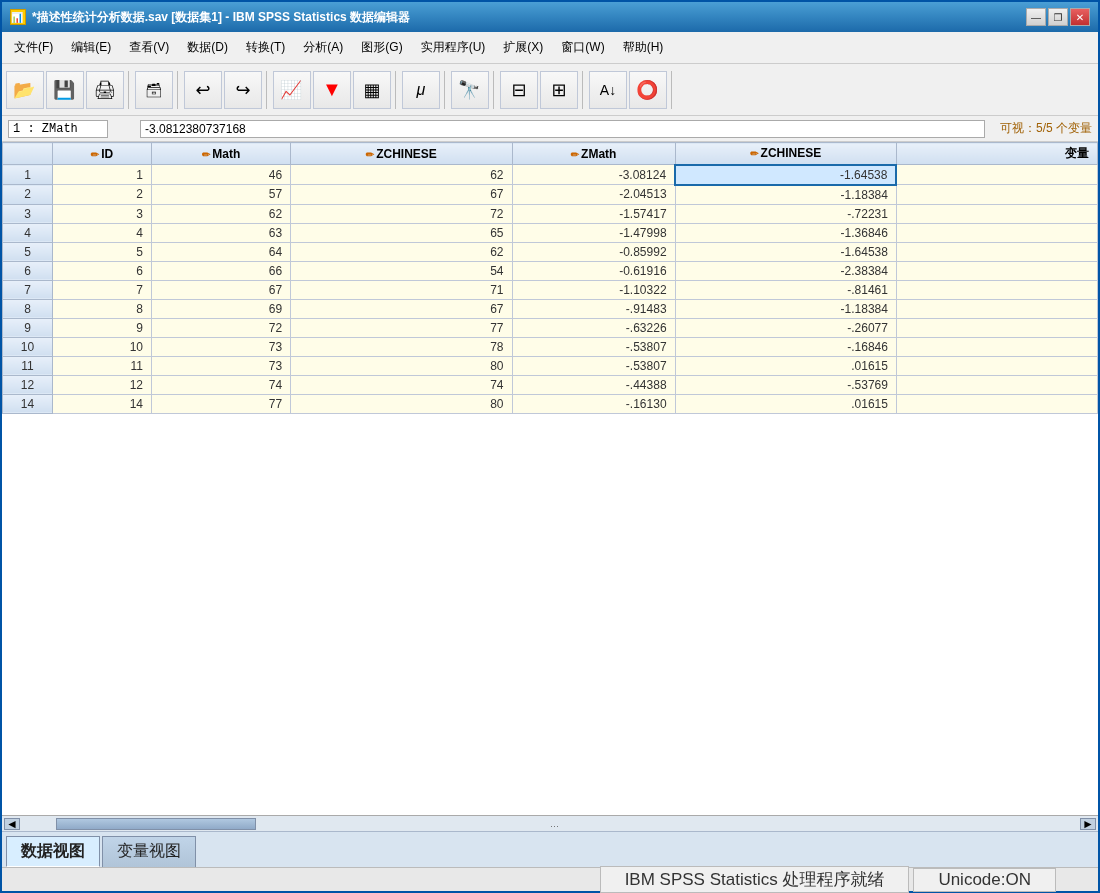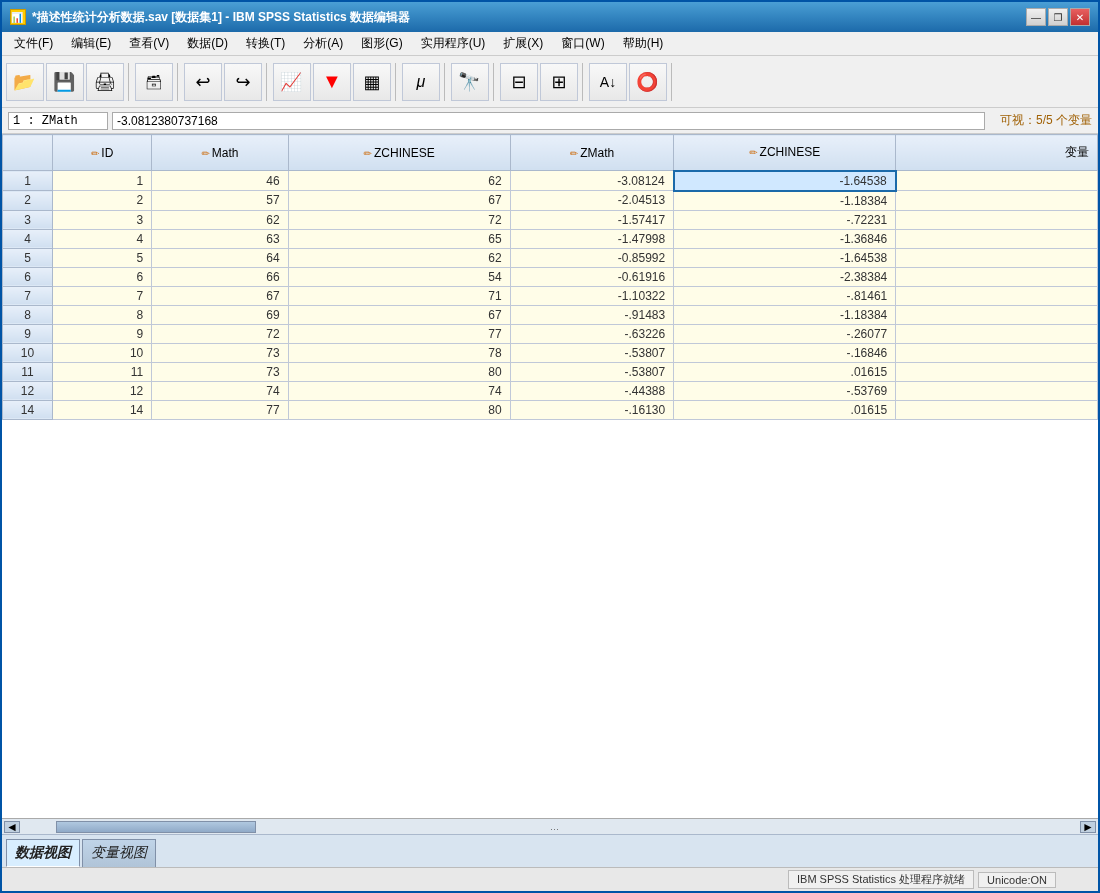--- a/index.html
+++ b/index.html
@@ -9,60 +9,60 @@
 
     
     .title-bar { background: linear-gradient(to bottom, #4a9fd5, #1c6aaa); color: white; padding: 4px 8px; display: flex; align-items: center; justify-content: space-between; height: 30px; }
     .title-bar-left { display: flex; align-items: center; gap: 6px; font-size: 12px; font-weight: bold; }
     .title-icon { width: 16px; height: 16px; background: #ffcc00; border: 1px solid #cc9900; display: flex; align-items: center; justify-content: center; font-size: 10px; color: #333; }
     .title-controls { display: flex; gap: 2px; }
     .title-btn { width: 20px; height: 18px; border: 1px solid #aaa; background: linear-gradient(to bottom, #f0f0f0, #d0d0d0); display: flex; align-items: center; justify-content: center; cursor: pointer; font-size: 10px; color: #333; }
     .title-btn.close { background: linear-gradient(to bottom, #e86060, #c03030); color: white; }
 
     
-    .menu-bar { background: #f0f0f0; padding: 2px 4px; display: flex; gap: 2px; border-bottom: 1px solid #ccc; height: 24px; align-items: center; }
+    .menu-bar { background: #f0f0f0; padding: 2px 4px; display: flex; gap: 2px; border-bottom: 1px solid #ccc; height: 32px; align-items: center; }
     .menu-item { padding: 2px 8px; cursor: pointer; font-size: 12px; color: #000; }
 
     
     .toolbar { background: #f0f0f0; padding: 3px 4px; display: flex; gap: 4px; border-bottom: 1px solid #ccc; height: 52px; align-items: center; }
 
     
     .formula-bar { background: #f0f0f0; padding: 3px 6px; display: flex; align-items: center; border-bottom: 1px solid #ccc; height: 26px; }
     .cell-ref { width: 100px; padding: 1px 4px; background: white; border: 1px solid #aaa; font-size: 12px; margin-right: 4px; font-family: Liberation Mono, monospace; }
-    .formula-value { flex: 1; padding: 1px 4px; background: white; border: 1px solid #aaa; font-size: 12px; }
+    .formula-value { flex: 1; padding: 1px 4px; background: white; border: 1px solid #aaa; font-size: 12px; margin-left: 28px; }
     .visible-vars { margin-left: auto; font-size: 12px; color: #a16207; padding-left: 15px; }
 
     
     .grid-container { flex: 1; overflow: hidden; background: white; display: flex; flex-direction: column; }
     .grid-scroll { flex: 1; overflow: auto; }
     table { border-collapse: collapse; width: 100%; }
-    th { background: linear-gradient(to bottom, #e8f0fa, #d0dff0); border: 1px solid #aab8cc; padding: 9px 8px; font-size: 12px; font-weight: normal; text-align: center; white-space: nowrap; color: #000; position: sticky; top: 0; z-index: 2; }
+    th { background: linear-gradient(to bottom, #e8f0fa, #d0dff0); border: 1px solid #aab8cc; padding: 2px 8px; font-size: 12px; font-weight: bold; text-align: center; white-space: nowrap; color: #000; position: sticky; top: 0; z-index: 2; }
     th .col-icon { color: #cc6600; margin-right: 2px; font-size: 10px; }
     td { border: 1px solid #c0c8d8; padding: 2px 8px; font-size: 12px; }
     .row-header { background: linear-gradient(to bottom, #e8f0fa, #d0dff0); text-align: center; font-weight: normal; color: #333; width: 50px; border: 1px solid #aab8cc; }
     .col-header-row th:first-child { background: linear-gradient(to bottom, #e8f0fa, #d0dff0); }
     .data-cell { background: #fffde8; text-align: right; color: #333; }
     .data-cell-id { background: #fffde8; text-align: right; color: #333; }
     .selected-cell { background: #d0e8ff !important; border: 2px solid #1a6aaa !important; }
 
     
     .h-scroll { height: 16px; background: #e0e8f0; border-top: 1px solid #aaa; display: flex; align-items: center; }
     .h-scroll-track { flex: 1; height: 12px; background: #e0e8f0; margin: 0 4px; position: relative; }
     .h-scroll-thumb { width: 200px; height: 12px; background: linear-gradient(to bottom, #b0c8e0, #90aac8); border: 1px solid #8090a8; position: absolute; left: 30px; top: 0; }
 
     
     .tab-bar { background: #d8e4f0; padding: 4px 4px 0 4px; display: flex; gap: 2px; border-top: 1px solid #aab8cc; }
-    .tab { padding: 4px 8px; background: linear-gradient(to bottom, #c0d4e8, #b0c4d8); border: 1px solid #8090a8; border-bottom: none; cursor: pointer; font-size: 14px; color: #222; font-style: italic; }
+    .tab { padding: 4px 14px; background: linear-gradient(to bottom, #c0d4e8, #b0c4d8); border: 1px solid #8090a8; border-bottom: none; cursor: pointer; font-size: 16px; color: #222; }
     .tab.active { background: #d8eeff; font-weight: bold; border-bottom: 1px solid white; }
 
     
     .status-bar { background: #e8e8e8; border-top: 1px solid #bbb; padding: 2px 8px; display: flex; align-items: center; height: 24px; font-size: 12px; color: #333; }
     .status-left { flex: 1; }
     .status-right { display: flex; gap: 4px; align-items: center; }
-    .status-segment { border: 1px solid #bbb; padding: 1px 8px; background: #f0f0f0; font-size: 11px; }
+    .status-segment { border: 1px solid #bbb; padding: 1px 24px; background: #f0f0f0; font-size: 17px; }
 
     .toolbar-group { display: flex; gap: 2px; border-right: 1px solid #bbb; padding-right: 4px; margin-right: 2px; }
 
     
     .tb-icon { width: 38px; height: 38px; border: 1px solid #c0c8d8; background: linear-gradient(to bottom, #f8f8f8, #e8e8e8); display: flex; align-items: center; justify-content: center; font-size: 18px; cursor: pointer; }
 
     .partial-row td { color: #666; }
   </style>
 </head>
 <body>

